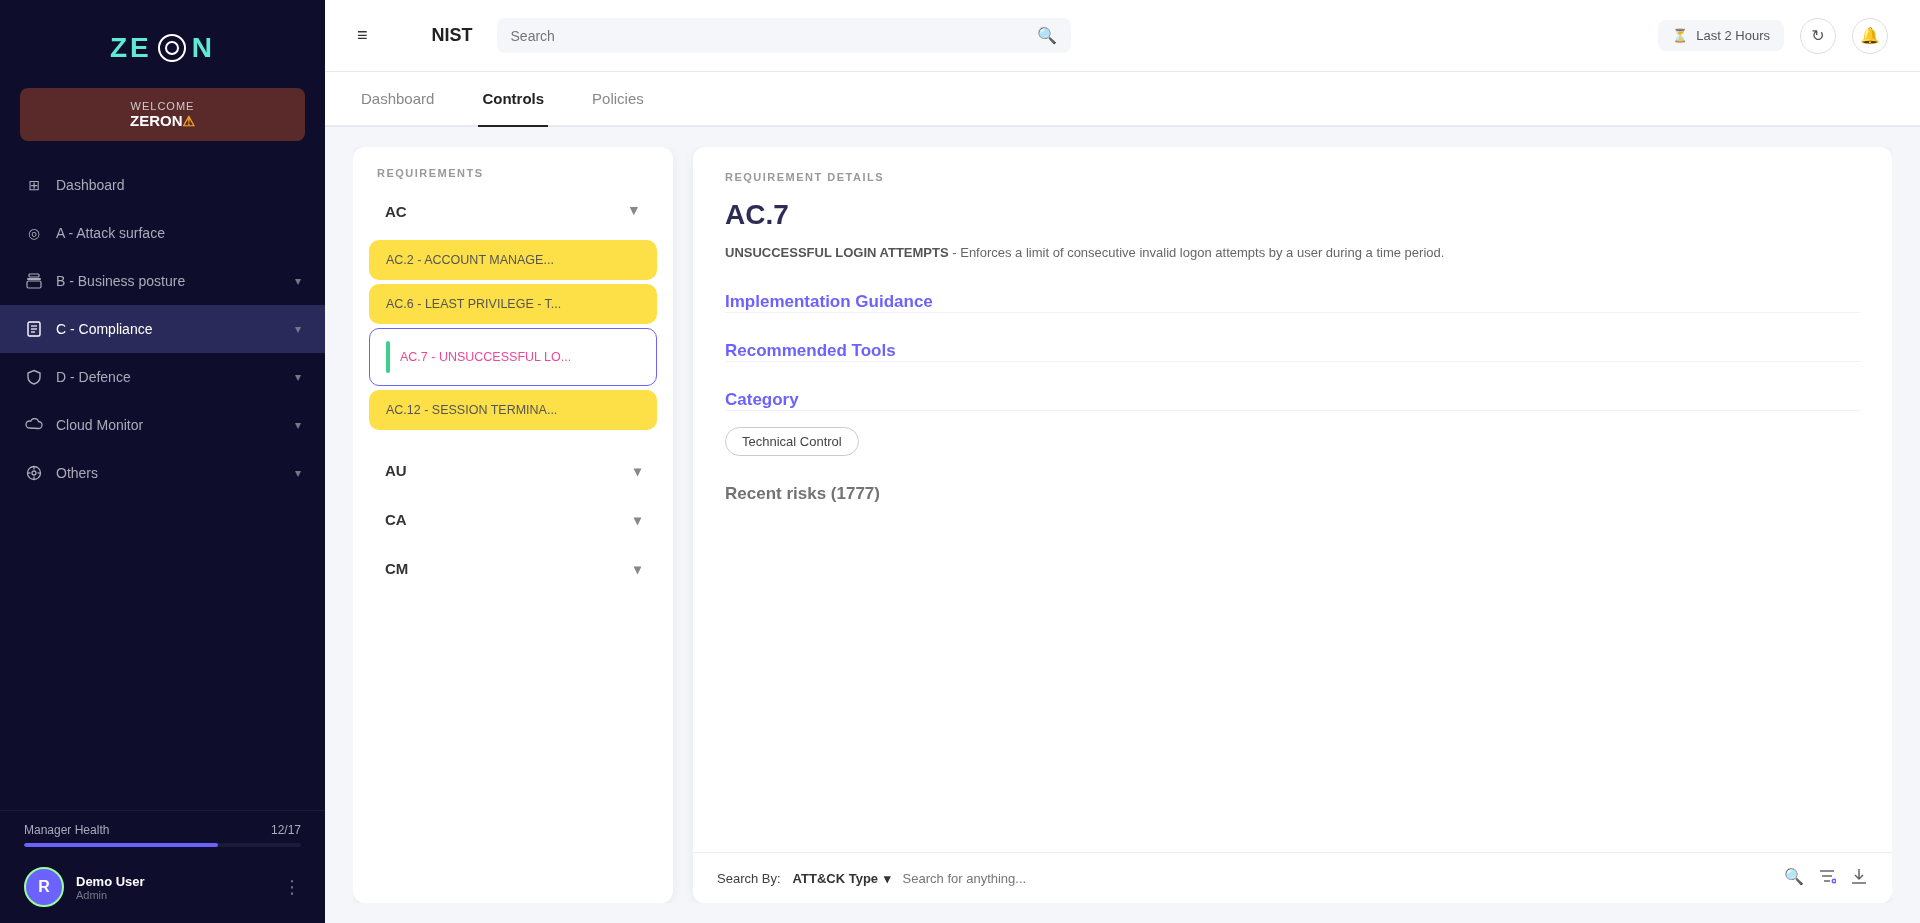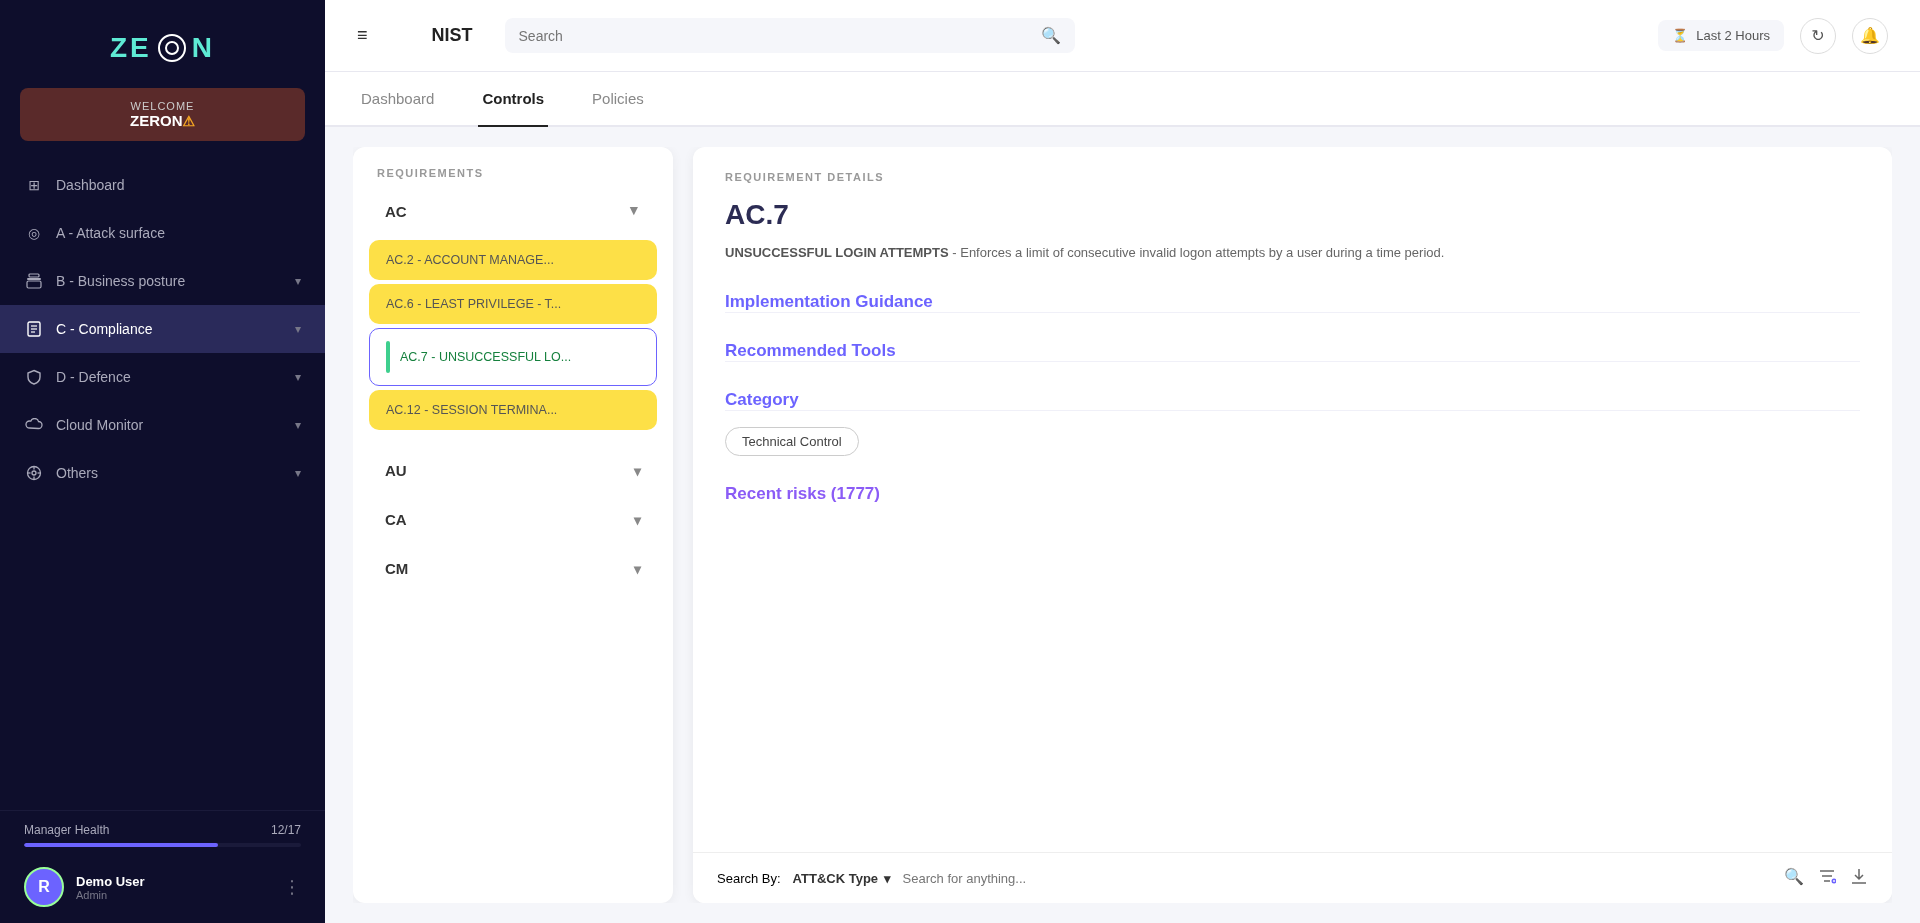--- a/index.html
+++ b/index.html
@@ -166,21 +166,21 @@
     .topbar {
       background: #fff;
       padding: 0 32px;
       height: 72px;
       display: flex;
       align-items: center;
       gap: 20px;
       border-bottom: 1px solid #e8e8f0;
     }
     .hamburger { font-size: 18px; color: #333; cursor: pointer; }
-    .page-title-main { font-size: 18px; font-weight: 700; color: #222; margin-right: 12px; padding-left: 44px; }
+    .page-title-main { font-size: 18px; font-weight: 700; color: #222; margin-right: 4px; padding-left: 44px; }
     .search-bar {
       flex: 1;
       max-width: 580px;
       display: flex;
       align-items: center;
       background: #f5f6fa;
       border-radius: 8px;
       padding: 8px 14px;
       gap: 8px;
     }
@@ -307,21 +307,21 @@
       cursor: pointer;
       font-size: 13px;
       color: #555;
       border: 1.5px solid transparent;
       background: #fde047;
       transition: all 0.15s;
     }
     .req-item.selected {
       border-color: #6c63ff;
       background: #fff;
-      color: #15803d;
+      color: #ec4899;
     }
     .req-item-indicator {
       width: 4px;
       height: 32px;
       border-radius: 2px;
       background: #3ecf8e;
       margin-right: 10px;
       flex-shrink: 0;
     }
     .req-item-label { font-size: 12.5px; font-weight: 500; }
@@ -377,34 +377,34 @@
       padding: 6px 16px;
       border-radius: 20px;
       border: 1.5px solid #ccc;
       font-size: 13px;
       color: #444;
       background: #fff;
     }
     .recent-risks-title {
       font-size: 17px;
       font-weight: 600;
-      color: #8b5cf6;
+      color: #737373;
       margin-bottom: 12px;
     }
 
     
     .right-pane-bottom {
       border-top: 1px solid #eee;
       padding: 14px 24px;
       display: flex;
       align-items: center;
       gap: 12px;
       background: #fff;
     }
-    .search-by-label { font-size: 13px; color: #000000; white-space: nowrap; }
+    .search-by-label { font-size: 13px; color: #404040; white-space: nowrap; }
     .search-by-select {
       display: flex;
       align-items: center;
       gap: 6px;
       font-size: 13px;
       color: #333;
       font-weight: 600;
       cursor: pointer;
     }
     .bottom-search-input {

